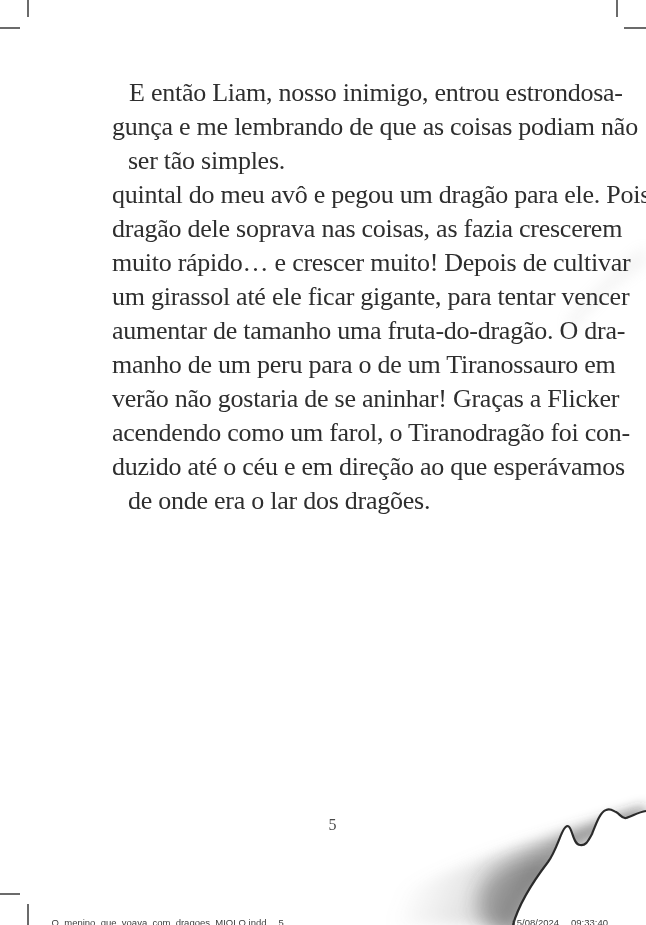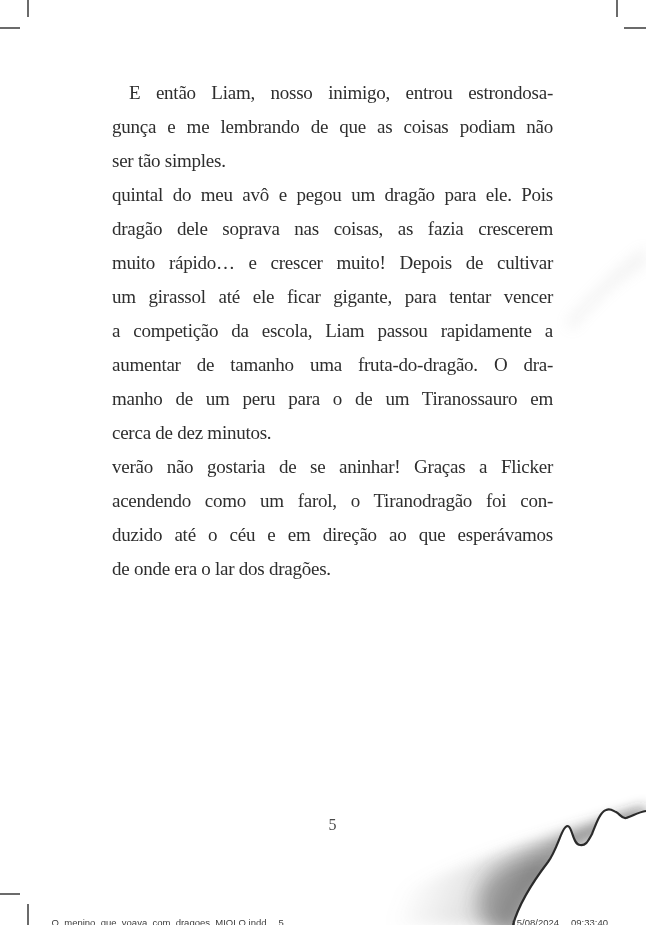--- a/index.html
+++ b/index.html
@@ -12,32 +12,33 @@
     font-family: "Liberation Serif", serif;
   }
 
   
   .textblock {
     position: absolute;
     left: 112px;
     top: 76px;
     width: 441px;
     color: #2e2e2e;
-    font-size: 19px;
+    font-size: 26px;
     letter-spacing: -0.25px;
   }
   .line {
     height: 34px;
     line-height: 34px;
     text-align: justify;
     text-align-last: justify;
     white-space: nowrap;
   }
   .line.last {
     text-align-last: left;
+    margin-left: 16px;
   }
   .line.indent { text-indent: 17px; }
 
   
   .pagenum {
     position: absolute;
     left: 112px;
     top: 816px;
     width: 441px;
     text-align: center;
@@ -130,24 +131,22 @@
     <div class="para">
       <div class="line indent">E então Liam, nosso inimigo, entrou estrondosa-</div>
       <div class="line">gunça e me lembrando de que as coisas podiam não</div>
       <div class="line last">ser tão simples.</div>
     </div>
     <div class="para">
       <div class="line">quintal do meu avô e pegou um dragão para ele. Pois</div>
       <div class="line">dragão dele soprava nas coisas, as fazia crescerem</div>
       <div class="line">muito rápido… e crescer muito! Depois de cultivar</div>
       <div class="line">um girassol até ele ficar gigante, para tentar vencer</div>
-      <div class="line">a competição da escola, Liam passou rapidamente a</div>
       <div class="line">aumentar de tamanho uma fruta-do-dragão. O dra-</div>
       <div class="line">manho de um peru para o de um Tiranossauro em</div>
-      <div class="line last">cerca de dez minutos.</div>
     </div>
     <div class="para">
       <div class="line">verão não gostaria de se aninhar! Graças a Flicker</div>
       <div class="line">acendendo como um farol, o Tiranodragão foi con-</div>
       <div class="line">duzido até o céu e em direção ao que esperávamos</div>
       <div class="line last">de onde era o lar dos dragões.</div>
     </div>
   </div>
 
   <div class="pagenum">5</div>

